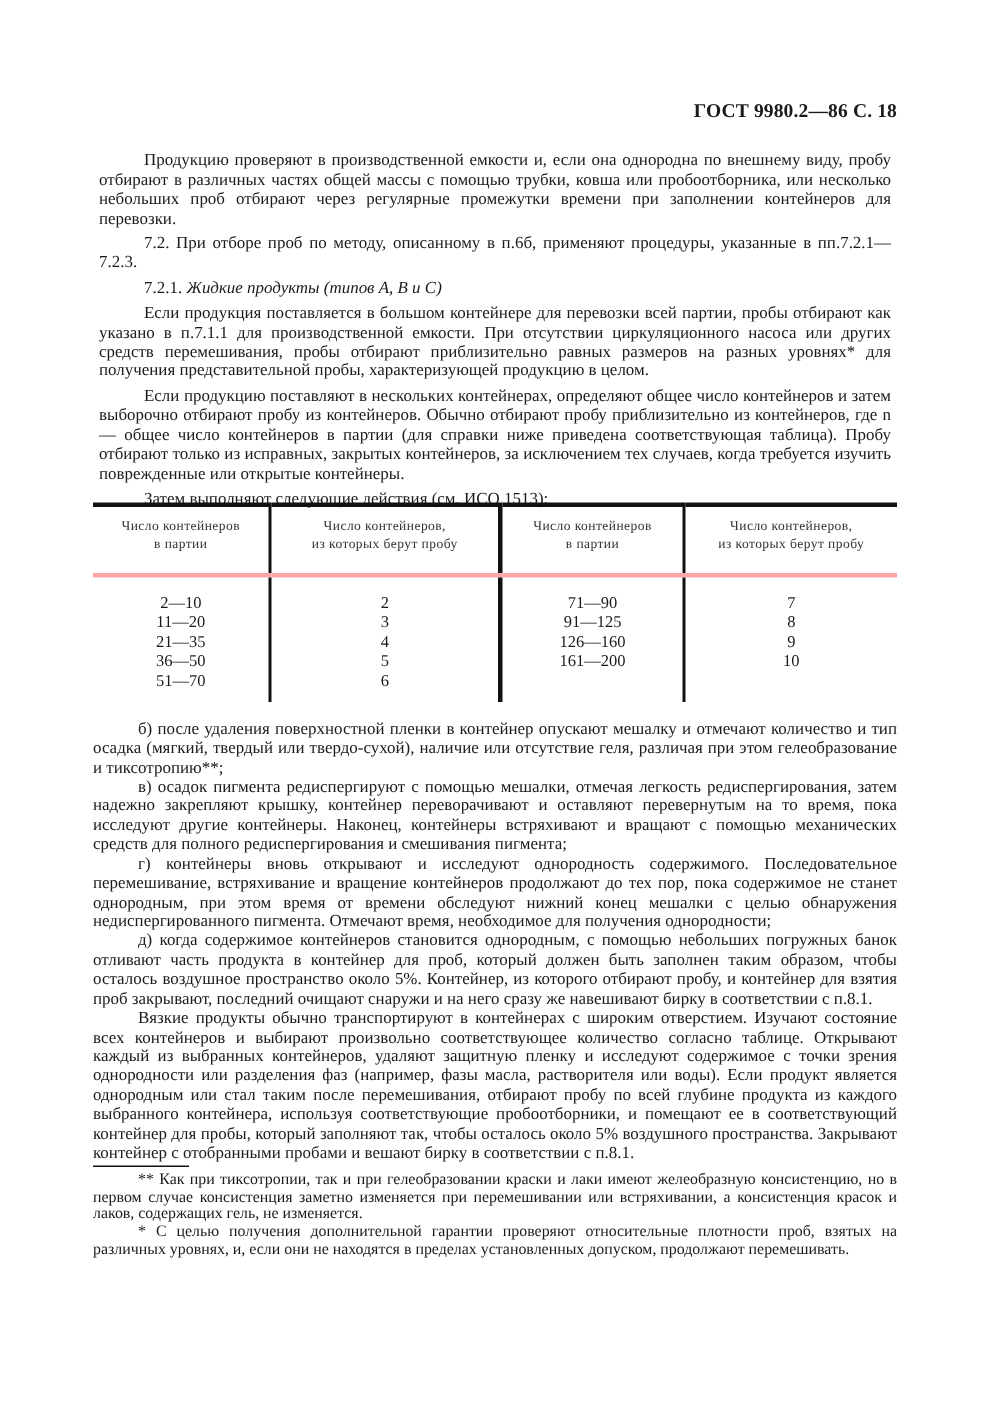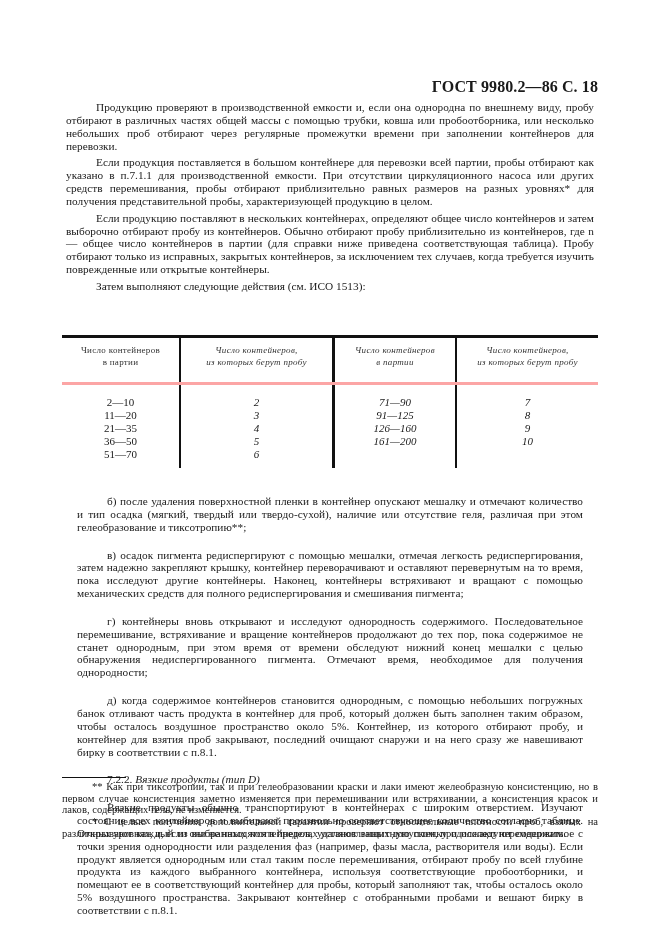--- a/index.html
+++ b/index.html
@@ -2,22 +2,22 @@
 <html><head>
 <meta charset="utf-8">
 <style>
   html, body { margin: 0; padding: 0; background: #ffffff; }
   body {
     width: 661px; height: 935px; position: relative; overflow: hidden;
     font-family: "Liberation Serif", "DejaVu Serif", serif;
     color: #1a1a1a;
   }
   .page-header {
-    position: absolute; top: 78px; right: 63px;
-    font-weight: bold; font-size: 16px; letter-spacing: 0.1px;
+    position: absolute; top: 66px; right: 63px;
+    font-weight: bold; font-size: 13px; letter-spacing: 0.1px;
   }
   .body-text {
     position: absolute; left: 62px; width: 536px; top: 97px;
     font-size: 11.3px; line-height: 12.85px; text-align: justify;
   }
   .body-text p { margin: 4px; text-indent: 30px; }
   .it { font-style: italic; }
   .table-wrap {
     position: absolute; left: 62px; top: 335px; width: 536px;
   }
@@ -27,47 +27,49 @@
   table.sampling th {
     font-weight: normal; font-size: 9px; letter-spacing: 0.3px; color: #333;
     border-top: 3px solid #111; border-bottom: 3px solid #fca5a5;
     height: 38px; padding: 6px 2px 0 2px; vertical-align: top; line-height: 12px;
     text-align: center;
   }
   table.sampling td {
     text-align: center; vertical-align: top; padding: 11px 0 6px 0;
     font-size: 11px; line-height: 13px; height: 66px;
   }
-  table.sampling th + th, table.sampling td + td { border-left: 2px solid #111; font-style: italic; }
+  table.sampling th + th, table.sampling td + td { border-left: 2px solid #111; }
   table.sampling th:nth-child(3), table.sampling td:nth-child(3) { border-left-width: 3px; }
   .cell-line { display: block; }
   .body-text2 {
     position: absolute; left: 62px; width: 536px; top: 480px;
     font-size: 11.3px; line-height: 12.85px; text-align: justify;
   }
-  .body-text2 p { margin: 15px; text-indent: 30px; }
+  .body-text2 p { margin: 0; text-indent: 30px; }
   .footnote-rule {
     position: absolute; left: 62px; top: 777px; width: 64px; height: 0;
     border-top: 1.5px solid #111;
   }
   .footnotes {
     position: absolute; left: 62px; width: 536px; top: 781px;
     font-size: 10.6px; line-height: 11.7px; text-align: justify;
   }
   .footnotes p { margin: 0; text-indent: 30px; }
 </style>
 </head>
 <body>
 
 <div class="page-header">
   <span>ГОСТ 9980.2—86 С. 18</span>
 </div>
 
 <div class="body-text">
   <p>Продукцию проверяют в производственной емкости и, если она однородна по внешнему виду, пробу отбирают в различных частях общей массы с помощью трубки, ковша или пробоотборника, или несколько небольших проб отбирают через регулярные промежутки времени при заполнении контейнеров для перевозки.</p>
+  <p>7.2. При отборе проб по методу, описанному в п.6б, применяют процедуры, указанные в пп.7.2.1—7.2.3.</p>
+  <p><span>7.2.1. </span><span class="it">Жидкие продукты (типов А, В и С)</span></p>
   <p>Если продукция поставляется в большом контейнере для перевозки всей партии, пробы отбирают как указано в п.7.1.1 для производственной емкости. При отсутствии циркуляционного насоса или других средств перемешивания, пробы отбирают приблизительно равных размеров на разных уровнях* для получения представительной пробы, характеризующей продукцию в целом.</p>
   <p>Если продукцию поставляют в нескольких контейнерах, определяют общее число контейнеров и затем выборочно отбирают пробу из контейнеров. Обычно отбирают пробу приблизительно из контейнеров, где n — общее число контейнеров в партии (для справки ниже приведена соответствующая таблица). Пробу отбирают только из исправных, закрытых контейнеров, за исключением тех случаев, когда требуется изучить поврежденные или открытые контейнеры.</p>
   <p>Затем выполняют следующие действия (см. ИСО 1513):</p>
 </div>
 
 <div class="table-wrap">
   <table class="sampling">
     <thead>
       <tr>
         <th style="width:113px">
@@ -119,21 +121,20 @@
       </tr>
     </tbody>
   </table>
 </div>
 
 <div class="body-text2">
   <p>б) после удаления поверхностной пленки в контейнер опускают мешалку и отмечают количество и тип осадка (мягкий, твердый или твердо-сухой), наличие или отсутствие геля, различая при этом гелеобразование и тиксотропию**;</p>
   <p>в) осадок пигмента редиспергируют с помощью мешалки, отмечая легкость редиспергирования, затем надежно закрепляют крышку, контейнер переворачивают и оставляют перевернутым на то время, пока исследуют другие контейнеры. Наконец, контейнеры встряхивают и вращают с помощью механических средств для полного редиспергирования и смешивания пигмента;</p>
   <p>г) контейнеры вновь открывают и исследуют однородность содержимого. Последовательное перемешивание, встряхивание и вращение контейнеров продолжают до тех пор, пока содержимое не станет однородным, при этом время от времени обследуют нижний конец мешалки с целью обнаружения недиспергированного пигмента. Отмечают время, необходимое для получения однородности;</p>
   <p>д) когда содержимое контейнеров становится однородным, с помощью небольших погружных банок отливают часть продукта в контейнер для проб, который должен быть заполнен таким образом, чтобы осталось воздушное пространство около 5%. Контейнер, из которого отбирают пробу, и контейнер для взятия проб закрывают, последний очищают снаружи и на него сразу же навешивают бирку в соответствии с п.8.1.</p>
-  <p><span>7.2.2. </span><span class="it">Вязкие продукты (тип D)</span></p>
   <p>Вязкие продукты обычно транспортируют в контейнерах с широким отверстием. Изучают состояние всех контейнеров и выбирают произвольно соответствующее количество согласно таблице. Открывают каждый из выбранных контейнеров, удаляют защитную пленку и исследуют содержимое с точки зрения однородности или разделения фаз (например, фазы масла, растворителя или воды). Если продукт является однородным или стал таким после перемешивания, отбирают пробу по всей глубине продукта из каждого выбранного контейнера, используя соответствующие пробоотборники, и помещают ее в соответствующий контейнер для пробы, который заполняют так, чтобы осталось около 5% воздушного пространства. Закрывают контейнер с отобранными пробами и вешают бирку в соответствии с п.8.1.</p>
 </div>
 
 <div class="footnote-rule"></div>
 
 <div class="footnotes">
   <p>** Как при тиксотропии, так и при гелеобразовании краски и лаки имеют желеобразную консистенцию, но в первом случае консистенция заметно изменяется при перемешивании или встряхивании, а консистенция красок и лаков, содержащих гель, не изменяется.</p>
   <p>* С целью получения дополнительной гарантии проверяют относительные плотности проб, взятых на различных уровнях, и, если они не находятся в пределах установленных допуском, продолжают перемешивать.</p>
 </div>
 

